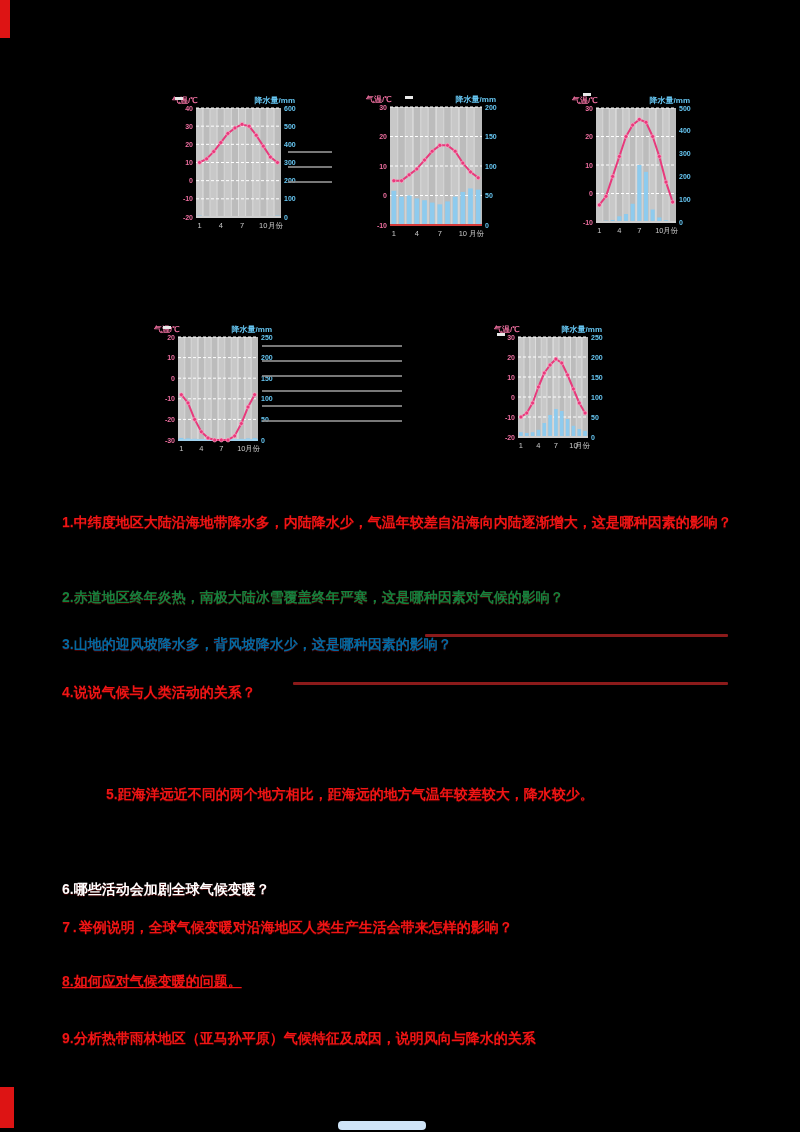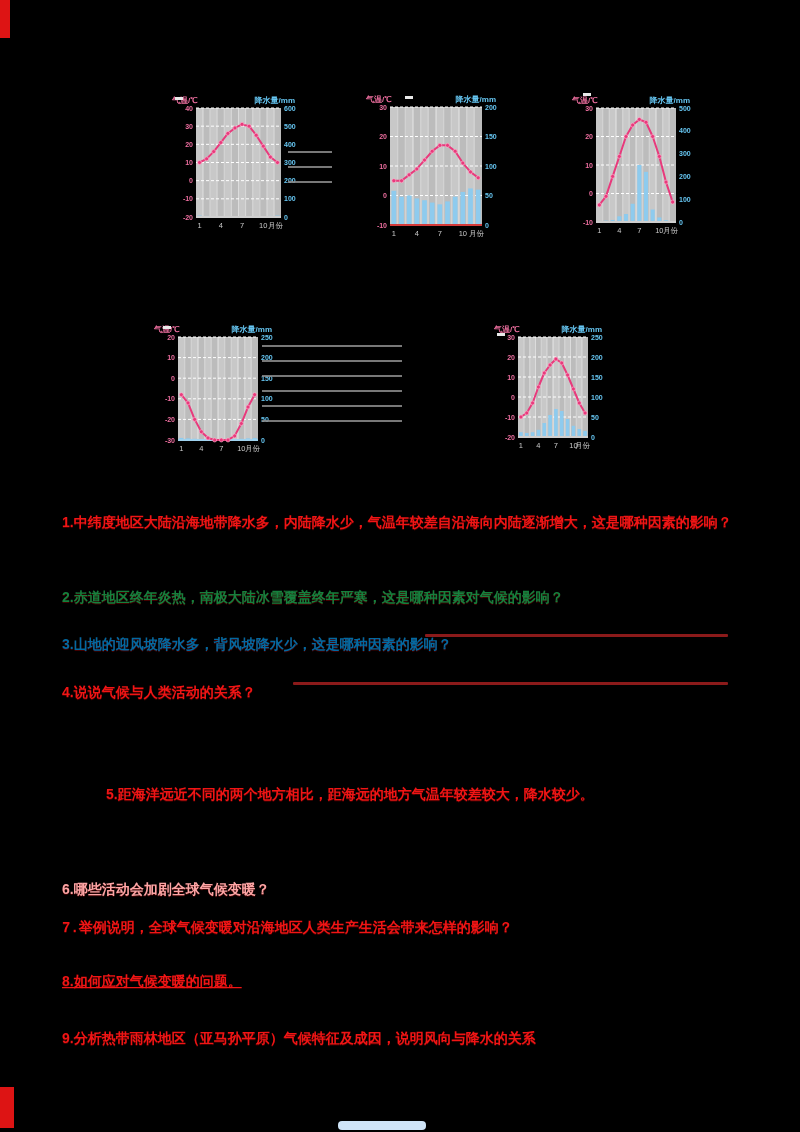--- a/index.html
+++ b/index.html
@@ -420,21 +420,21 @@
   <div class="handle-mark" style="left:405px;top:96px;"></div>
   <div class="handle-mark" style="left:583px;top:93px;"></div>
   <div class="handle-mark" style="left:163px;top:326px;"></div>
   <div class="handle-mark" style="left:497px;top:333px;"></div>
 
   <p class="question" style="top: 500px; color: rgb(240, 21, 21);">1.中纬度地区大陆沿海地带降水多，内陆降水少，气温年较差自沿海向内陆逐渐增大，这是哪种因素的影响？</p>
   <p class="question" style="top: 575px; color: #15803d;">2.赤道地区终年炎热，南极大陆冰雪覆盖终年严寒，这是哪种因素对气候的影响？</p>
   <p class="question" style="top: 622px; color: #0369a1;">3.山地的迎风坡降水多，背风坡降水少，这是哪种因素的影响？</p>
   <p class="question" style="top: 670px; color: rgb(240, 21, 21);">4.说说气候与人类活动的关系？</p>
   <p class="question" style="top: 772px; color: rgb(240, 21, 21); margin-left: 44px;">5.距海洋远近不同的两个地方相比，距海远的地方气温年较差较大，降水较少。</p>
-  <p class="question" style="top: 840px; color: #fca5a5; margin-top: 41px;">6.哪些活动会加剧全球气候变暖？</p>
+  <p class="question" style="top: 840px; color: #ffffff; margin-top: 41px;">6.哪些活动会加剧全球气候变暖？</p>
   <p class="question" style="top: 905px; color: rgb(240, 21, 21); font-family: Liberation Mono, monospace;">7.举例说明，全球气候变暖对沿海地区人类生产生活会带来怎样的影响？</p>
   <p class="question" style="top: 959px; color: rgb(240, 21, 21); text-decoration: underline;">8.如何应对气候变暖的问题。</p>
   <p class="question" style="top: 1016px; color: rgb(240, 21, 21); text-align: center;">9.分析热带雨林地区（亚马孙平原）气候特征及成因，说明风向与降水的关系</p>
 
   <div class="answer-line" style="left: 425px; top: 634px; width: 303px; background: rgb(139, 26, 26);"></div>
   <div class="answer-line" style="left: 293px; top: 682px; width: 435px; background: rgb(139, 26, 26);"></div>
 
   <div class="bottom-pill" style="left: 338px; top: 1121px; width: 88px; height: 9px; background: rgb(207, 228, 247);"></div>
 </div>
 

